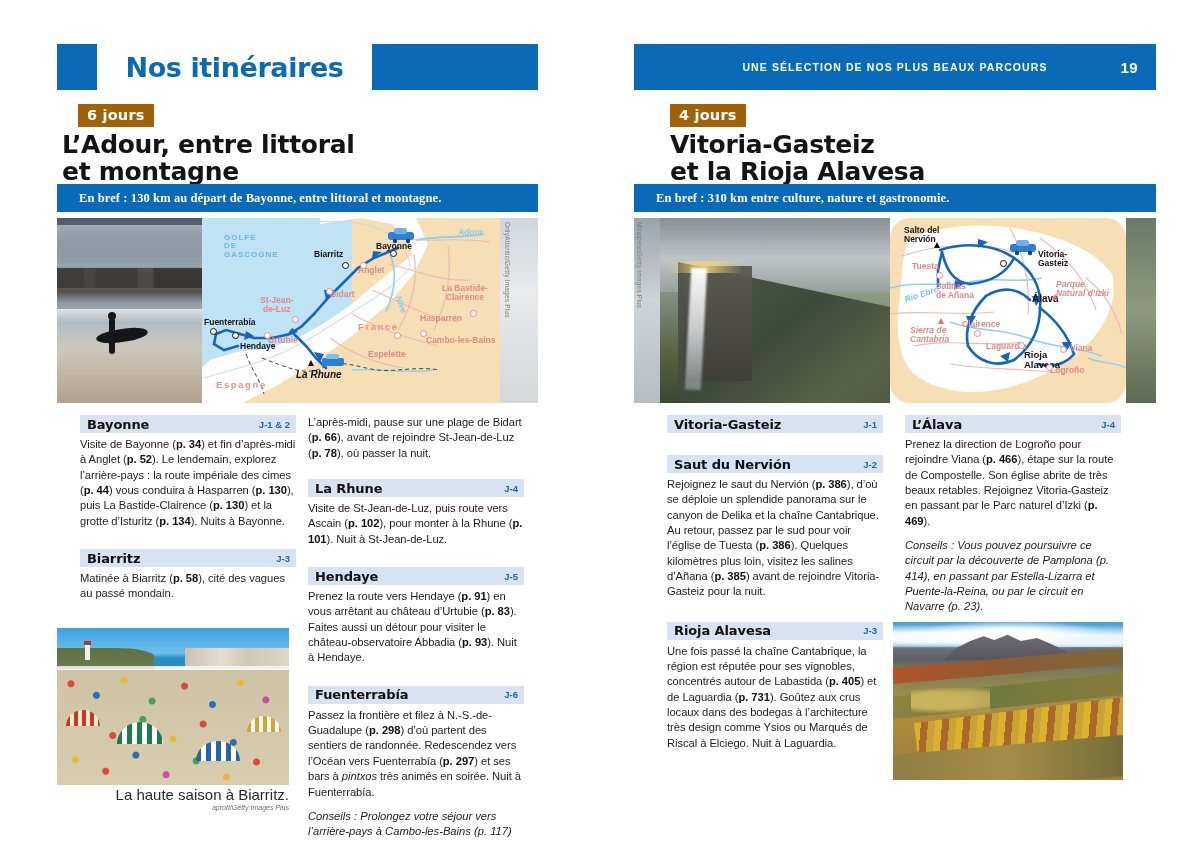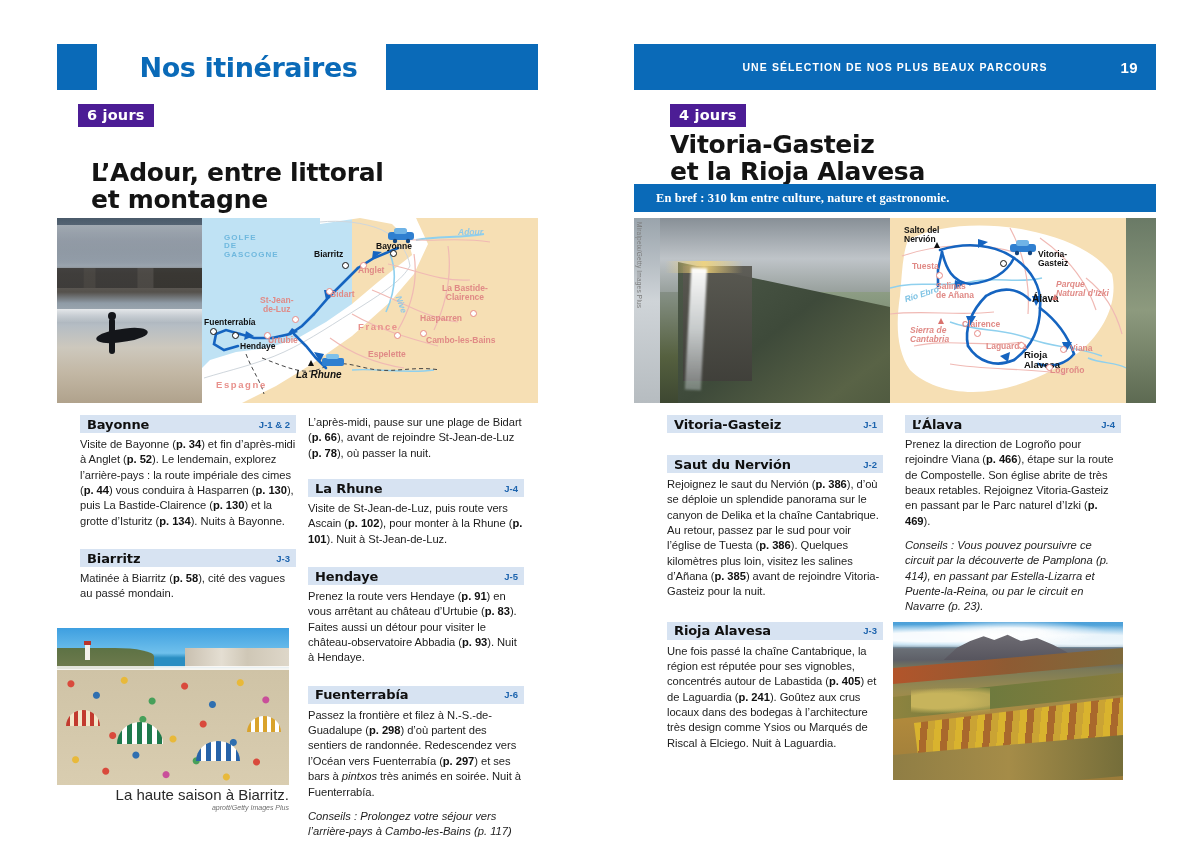--- a/index.html
+++ b/index.html
@@ -13,41 +13,41 @@
 
   
   .page{position:absolute;top:0;height:842px;}
   .page-left{left:0;width:596px;}
   .page-right{left:596px;width:595px;}
 
   
   .masthead-wrap{position:absolute;left:57px;top:44px;width:481px;height:46px;background:#0a6ab8;}
   .masthead-title{
      position:absolute;left:40px;top:0px;width:275px;height:46px;background:#ffffff;
-     display:flex;align-items:center;justify-content:center;padding-left:14px;
+     display:flex;align-items:center;justify-content:center;
   }
   .masthead-title span{
      font-size:27px;font-weight:bold;color:#0a6ab8;letter-spacing:-0.4px;
      font-family:"DejaVu Sans","Liberation Sans",sans-serif;
   }
 
   .runhead{position:absolute;left:634px;top:44px;width:522px;height:46px;background:#0a6ab8;}
   .runhead-text{
      position:absolute;left:0;right:0;top:0;bottom:0;
      display:flex;align-items:center;justify-content:center;
      color:#fff;font-size:10.5px;font-weight:bold;letter-spacing:1.1px;
   }
   .runhead-folio{
      position:absolute;right:18px;top:0;bottom:0;display:flex;align-items:center;
      color:#fff;font-size:15px;font-weight:bold;letter-spacing:0.4px;
   }
 
   
   .days-badge{
-     position:absolute;background:#4c1d95;color:#fff;
+     position:absolute;background:#a16207;color:#fff;
      font-size:14.5px;font-weight:bold;letter-spacing:0.2px;
      padding:3px 9px 4px 9px;
      font-family:"DejaVu Sans","Liberation Sans",sans-serif;
   }
   .route-title{
      position:absolute;font-size:25px;font-weight:bold;line-height:1.08;
      color:#141414;letter-spacing:-0.3px;
      font-family:"DejaVu Sans","Liberation Sans",sans-serif;
      white-space:pre-line;
   }
@@ -226,41 +226,44 @@
   <div class="page page-left">
 
     <div class="masthead-wrap">
       <div class="masthead-title">
         <span>Nos itinéraires</span>
       </div>
     </div>
 
     <div class="days-badge" style="left:78px;top:104px;">6 jours</div>
 
-    <div class="route-title" style="left:91px;top:131px;width:440px;margin-top:28px;">L’Adour, entre littoral
+    <div class="route-title" style="left:62px;top:131px;width:440px;">L’Adour, entre littoral
 et montagne</div>
 
+    <div class="enbref" style="left:57px;top:184px;width:481px;">
+      <span>En bref : 130 km au départ de Bayonne, entre littoral et montagne.</span>
+    </div>
 
     <div class="mediastrip" style="left:57px;top:218px;width:481px;height:185px;">
 
       <div class="photo ph-surf" style="left:0;top:0;width:145px;height:185px;">
         <div class="cloudband"></div>
         <div class="skyline"></div>
         <div class="surfbreak"></div>
         <div class="surfboard"></div>
         <div class="surfer-body"></div>
         <div class="surfer-head"></div>
       </div>
 
       <div class="photo" style="left:443px;top:0;width:38px;height:185px;
            background:linear-gradient(to bottom,#cfd6dc,#e8eaec 40%,#d4d8da);"></div>
 
       <div class="vcredit" style="left:447px;top:4px;">OnlyAtlantic/Getty Images Plus</div>
 
-      <div class="map" style="left:145px;top:0;width:298px;height:185px;padding-left:44px;">
+      <div class="map" style="left:145px;top:0;width:298px;height:185px;">
 
         <div class="sea" style="left:0;top:0;width:150px;height:140px;"></div>
         <div class="sea" style="left:0;top:0;width:112px;height:185px;"></div>
 
         <svg width="298" height="185" viewBox="0 0 298 185">
 
           <path d="M112,0 L160,0 L182,10 L196,28 L212,44 L200,62 L176,78 L150,98 L124,118
                    L104,132 L78,140 L48,144 L24,152 L0,160 L0,185 L298,185 L298,0 Z" fill="#f6dfb4"></path>
           <path d="M150,0 L186,0 L206,14 L214,34 L196,48 L176,64 L150,86 L124,104 L96,120
                    L66,130 L34,134 L8,142 L0,150 L0,185 L40,185 L74,168 L110,146 L150,118
@@ -482,21 +485,21 @@
         <div class="valley"></div>
         <div class="ridge"></div>
         <div class="cliffface"></div>
         <div class="glow"></div>
         <div class="water"></div>
       </div>
 
       <div class="photo" style="left:492px;top:0;width:30px;height:185px;
            background:linear-gradient(to bottom,#6a7a66,#8d9a7e 50%,#5d6a52);"></div>
 
-      <div class="map" style="left:256px;top:0;width:236px;height:185px;">
+      <div class="map" style="left:256px;top:0;width:236px;height:185px;border-radius:20px;">
 
         <svg width="236" height="185" viewBox="0 0 236 185">
           <path d="M18,22 C48,6 96,4 136,12 C176,20 206,34 222,56 C228,82 216,108 196,128
                    C172,150 140,166 106,172 C70,178 38,170 20,152 C6,132 6,104 10,78
                    C12,58 12,38 18,22 Z" fill="#ffffff"></path>
 
           <path d="M0,70 C26,62 54,70 80,64 C104,58 128,66 152,60" fill="none" stroke="#8fd0ee" stroke-width="1.6"></path>
           <path d="M60,104 C86,114 112,110 138,120 C162,130 186,128 212,138" fill="none" stroke="#8fd0ee" stroke-width="1.4"></path>
           <path d="M198,140 C212,146 226,144 236,150" fill="none" stroke="#8fd0ee" stroke-width="1.4"></path>
 
@@ -594,21 +597,21 @@
       </div>
 
       <div class="block" style="margin-top:22px;">
         <div class="block-head">
           <span class="bh-title">Rioja Alavesa</span>
           <span class="bh-tag">J-3</span>
         </div>
         <div class="body-text">
           Une fois passé la chaîne Cantabrique, la région est réputée pour ses
           vignobles, concentrés autour de Labastida (<b>p. 405</b>) et de Laguardia
-          (<b>p. 241</b>). Goûtez aux crus locaux dans des bodegas à l’architecture
+          (<b>p. 731</b>). Goûtez aux crus locaux dans des bodegas à l’architecture
           très design comme Ysios ou Marqués de Riscal à Elciego. Nuit à Laguardia.
         </div>
       </div>
     </div>
 
     <div class="col" style="left:297px;top:415px;width:216px;margin-left:12px;">
 
       <div class="block">
         <div class="block-head">
           <span class="bh-title">L’Álava</span>

